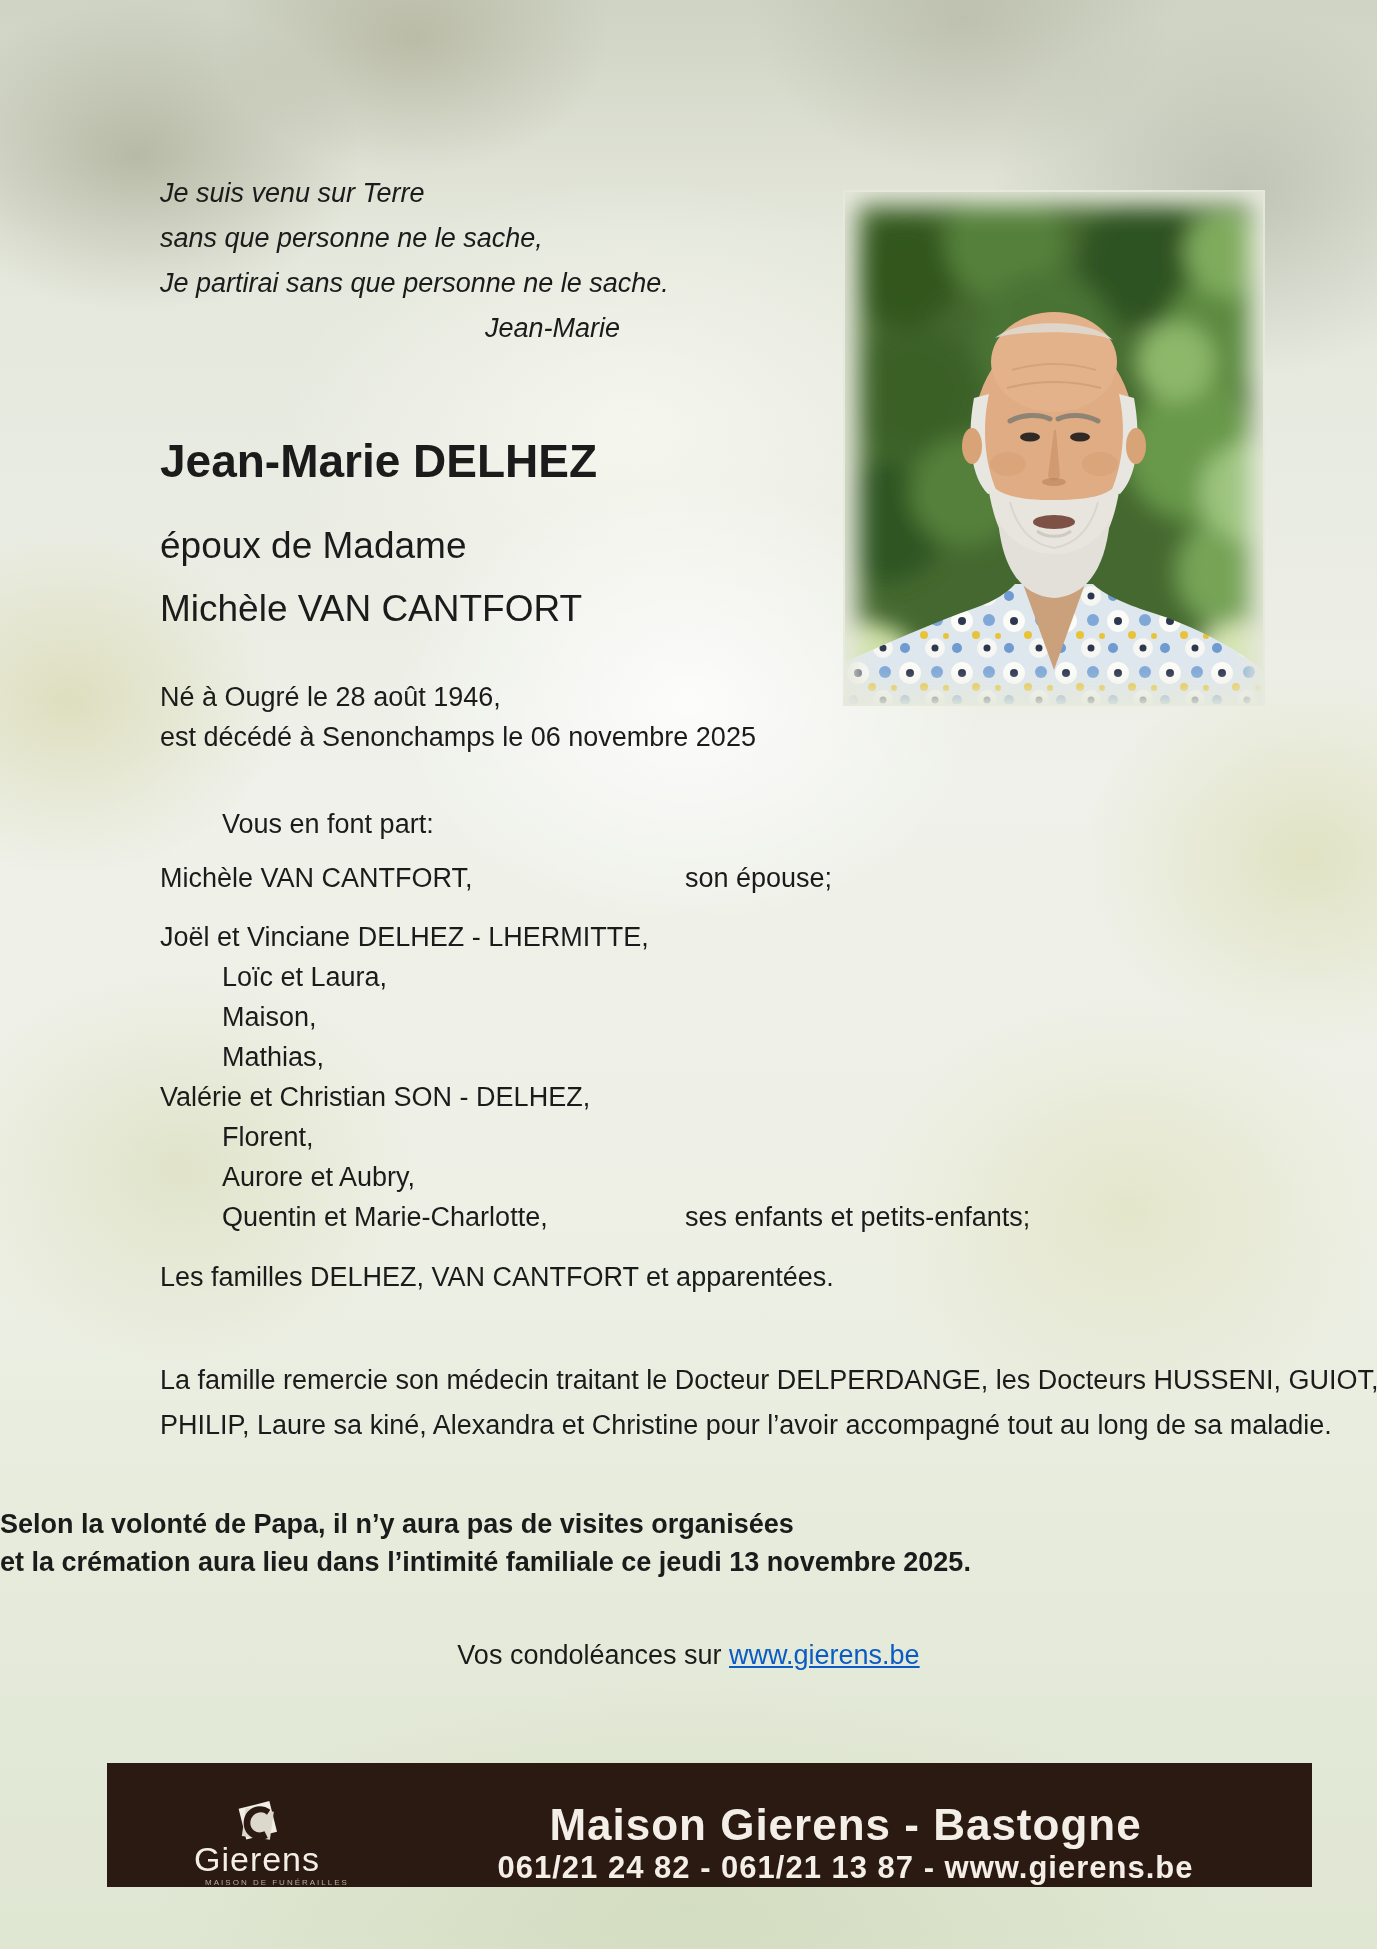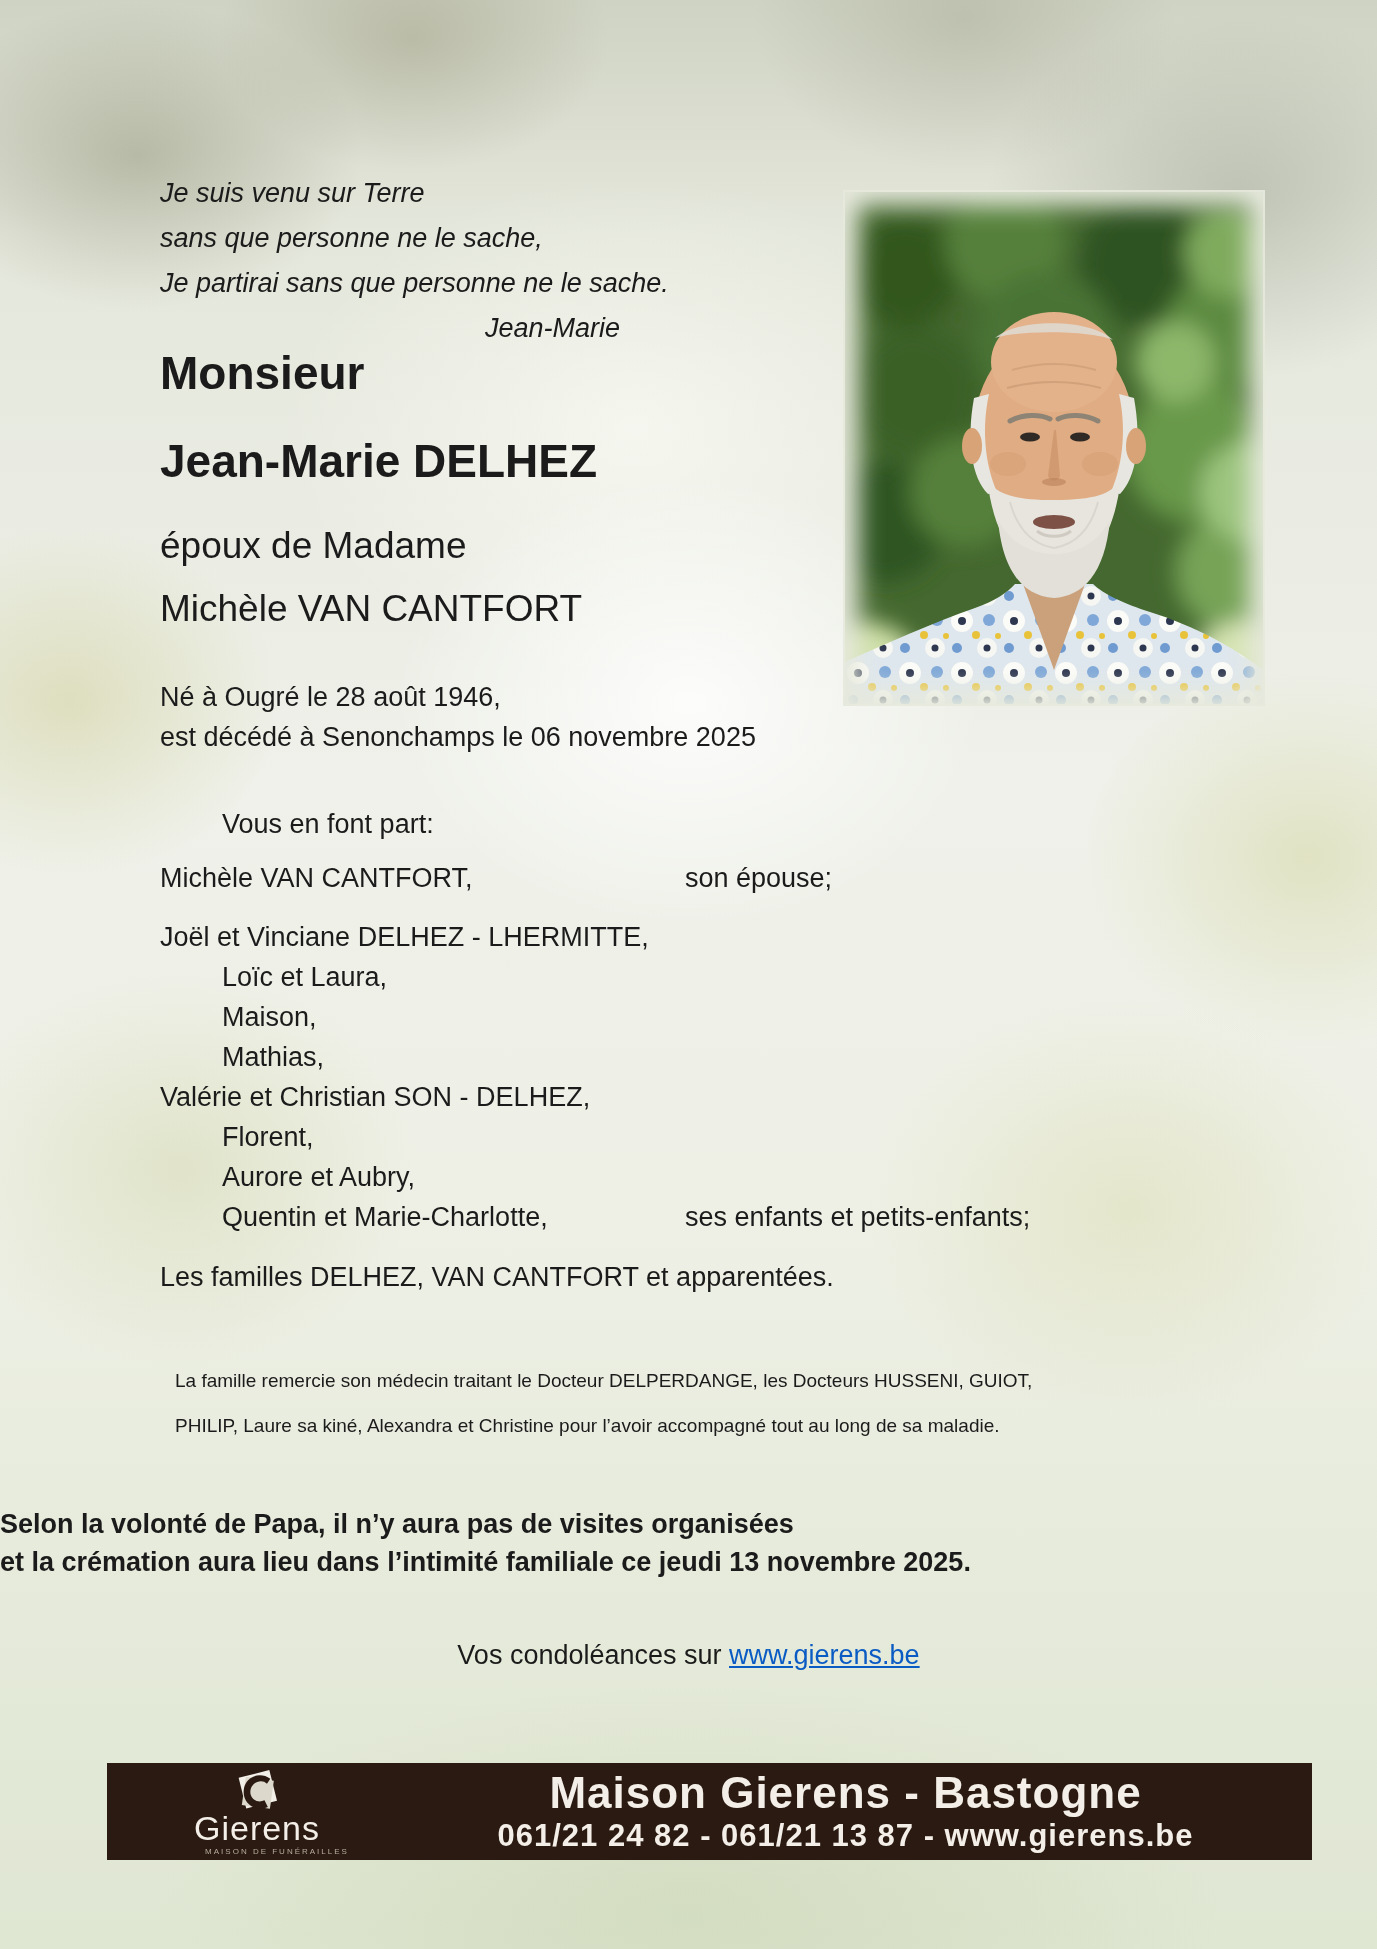--- a/index.html
+++ b/index.html
@@ -43,40 +43,40 @@
   
   .part-heading { left:222px; top:804px; font-size:27px; line-height:40px; }
   .family-list  { left:160px; top:858px; font-size:27px; line-height:40px; }
   .family-list .entry { position:relative; line-height:40px; }
   .family-list .entry.first { margin-bottom:19px; }
   .family-list .entry.indent { padding-left:62px; }
   .family-list .relation { position:absolute; left:525px; top:0; }
   .families-line { margin-top:20px; }
 
   
-  .thanks { left:175px; top:1358px; font-size:19px; line-height:45px; }
+  .thanks { left:160px; top:1358px; font-size:27px; line-height:45px; }
 
   
   .ceremony { left:0; top:1505px; width:1344px; text-align:left;
               font-size:27px; line-height:38px; font-weight:bold; }
 
   
   .condolences { left:0; top:1635px; width:1377px; text-align:center;
                  font-size:27px; line-height:40px; }
   .condolences a { color:#0a5bc4; text-decoration:underline; }
 
   
   .photo { left:845px; top:192px; width:418px; height:512px; }
   .photo svg { display:block; width:100%; height:100%; filter:blur(0.7px); }
   .photo .fade { position:absolute; inset:-2px;
                  box-shadow: inset 0 0 24px 16px #e6e9dc; pointer-events:none; }
 
   
-  .footer-banner { left:107px; top:1763px; width:1205px; height:97px;
-                   background:#2b1a11; display:flex; align-items:center;
+  .footer-banner { left:107px; top:1763px; width:1205px; height:124px;
+                   background:#2b1a11; display:flex; align-items:flex-end;
                    color:#f3efe8; }
   .footer-logo { width:300px; display:flex; flex-direction:column;
                  align-items:center; justify-content:center; line-height:1; }
   .footer-logo svg { display:block; }
   .brand-name { font-size:34px; letter-spacing:1px; margin-top:-6px; }
   .brand-sub  { font-size:8px; letter-spacing:2px; color:#b7ad9f; margin-top:3px;padding-left:40px; }
   .footer-text { flex:1; text-align:center; padding-right:28px; }
   .footer-title { font-size:44px; font-weight:bold; line-height:48px; letter-spacing:1px; }
   .footer-contact { font-size:31px; font-weight:bold; line-height:38px; letter-spacing:1px; }
 </style>
@@ -168,21 +168,20 @@
       <path d="M153,328 C158,382 180,404 209,406 C238,404 260,382 265,328
                C252,352 230,362 209,362 C188,362 166,352 153,328 Z" fill="#e3e0d9"></path>
       <ellipse cx="209" cy="330" rx="21" ry="7" fill="#7d5146"></ellipse>
       <path d="M192,339 C201,346 217,346 226,339" stroke="#cfcbc2" stroke-width="3" fill="none"></path>
       <path d="M165,310 C172,336 186,352 209,356" stroke="#d6d2ca" stroke-width="2" fill="none" opacity="0.8"></path>
       <path d="M253,310 C246,336 232,352 209,356" stroke="#d6d2ca" stroke-width="2" fill="none" opacity="0.8"></path>
     </svg>
     <div class="fade"></div>
   </div>
 
-  <div class="abs title-monsieur">Monsieur</div>
   <div class="abs title-name">Jean-Marie DELHEZ</div>
   <div class="abs spouse-intro">époux de Madame</div>
   <div class="abs spouse-name">Michèle VAN CANTFORT</div>
 
   <div class="abs life-dates">
     <div>Né à Ougré le 28 août 1946,</div>
     <div>est décédé à Senonchamps le 06 novembre 2025</div>
   </div>
 
   <div class="abs part-heading">Vous en font part:</div>

